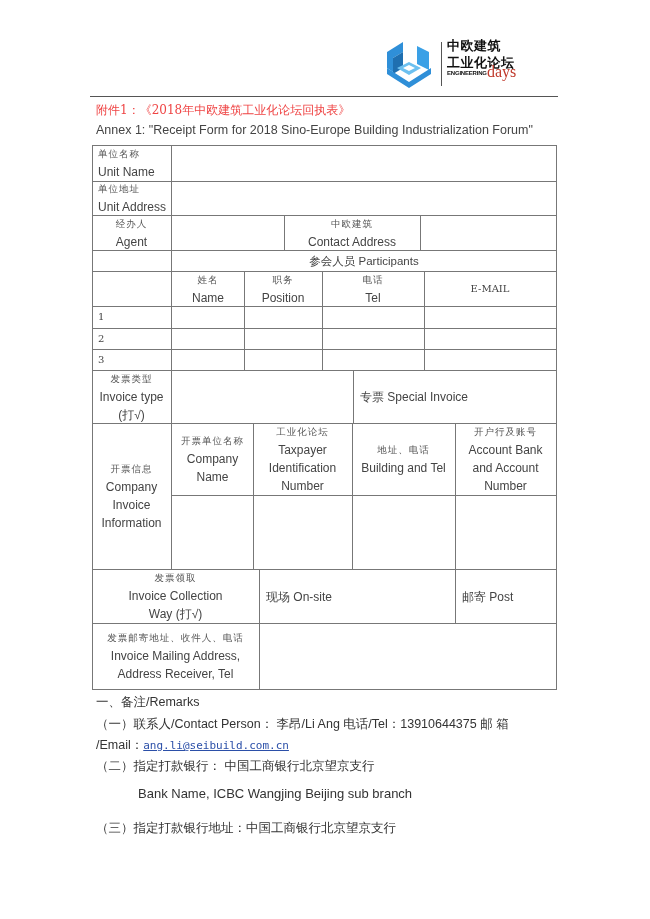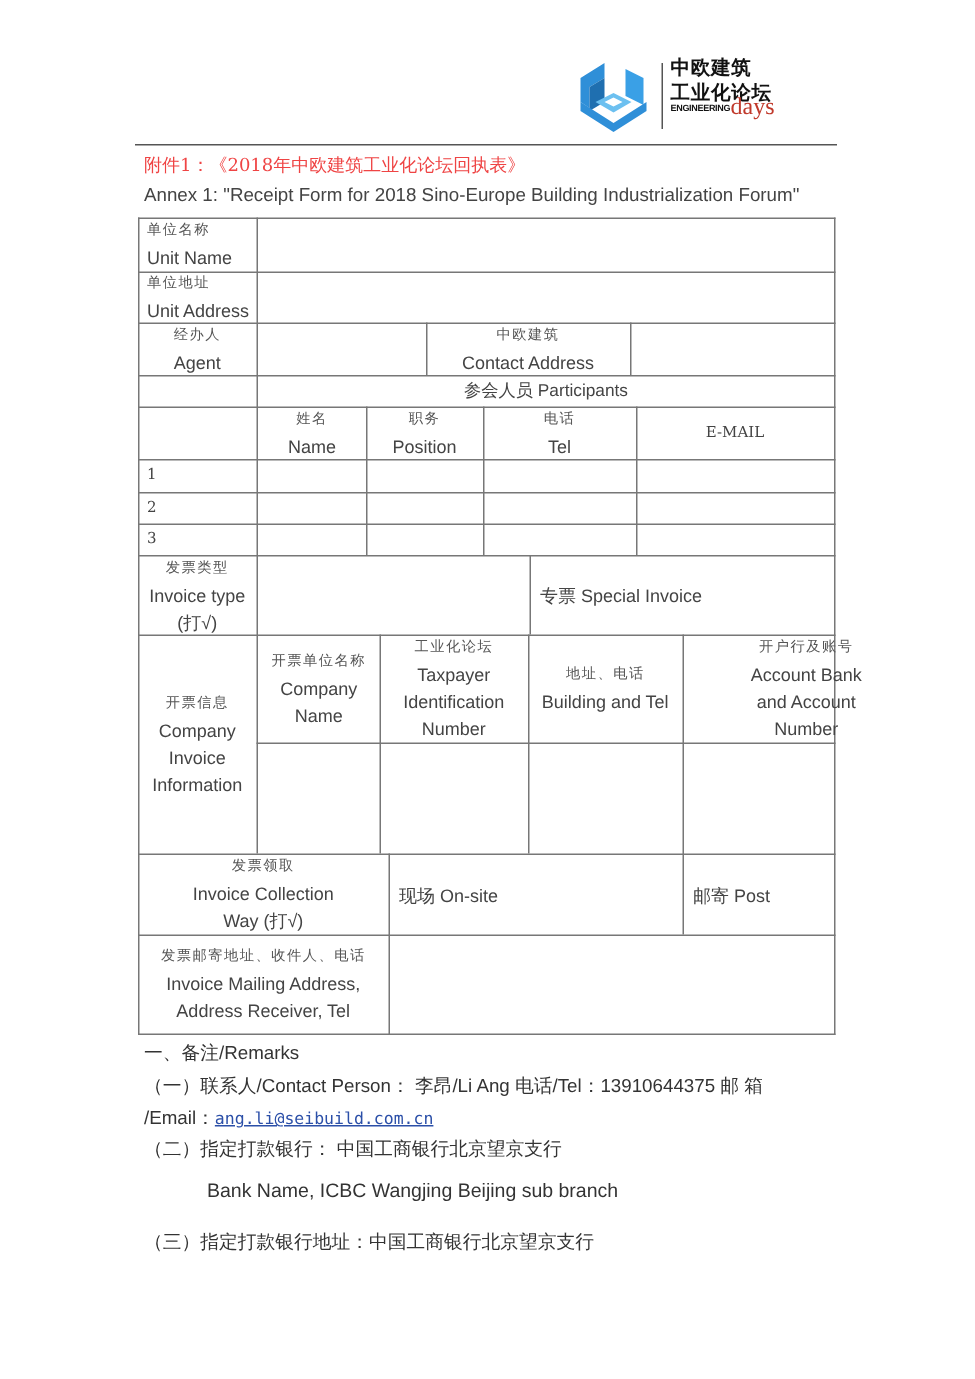--- a/index.html
+++ b/index.html
@@ -147,21 +147,21 @@
   <div class="cell" style="left:161px;top:278px;width:99px;height:72px;">
     <span class="cn">工业化论坛</span>
       <span>Taxpayer</span>
       <span>Identification</span>
       <span>Number</span>
   </div>
   <div class="cell" style="left:260px;top:278px;width:103px;height:72px;">
     <span class="cn">地址、电话</span>
       <span>Building and Tel</span>
   </div>
-  <div class="cell" style="left:363px;top:278px;width:101px;height:72px;margin-left:32px;">
+  <div class="cell" style="left:363px;top:278px;width:101px;height:72px;">
     <span class="cn">开户行及账号</span>
       <span>Account Bank</span>
       <span>and Account</span>
       <span>Number</span>
   </div>
   <div class="cell" style="left:80px;top:351px;width:81px;height:73px;"></div>
   <div class="cell" style="left:162px;top:351px;width:98px;height:73px;"></div>
   <div class="cell" style="left:261px;top:351px;width:102px;height:73px;"></div>
   <div class="cell" style="left:364px;top:351px;width:100px;height:73px;"></div>
 

